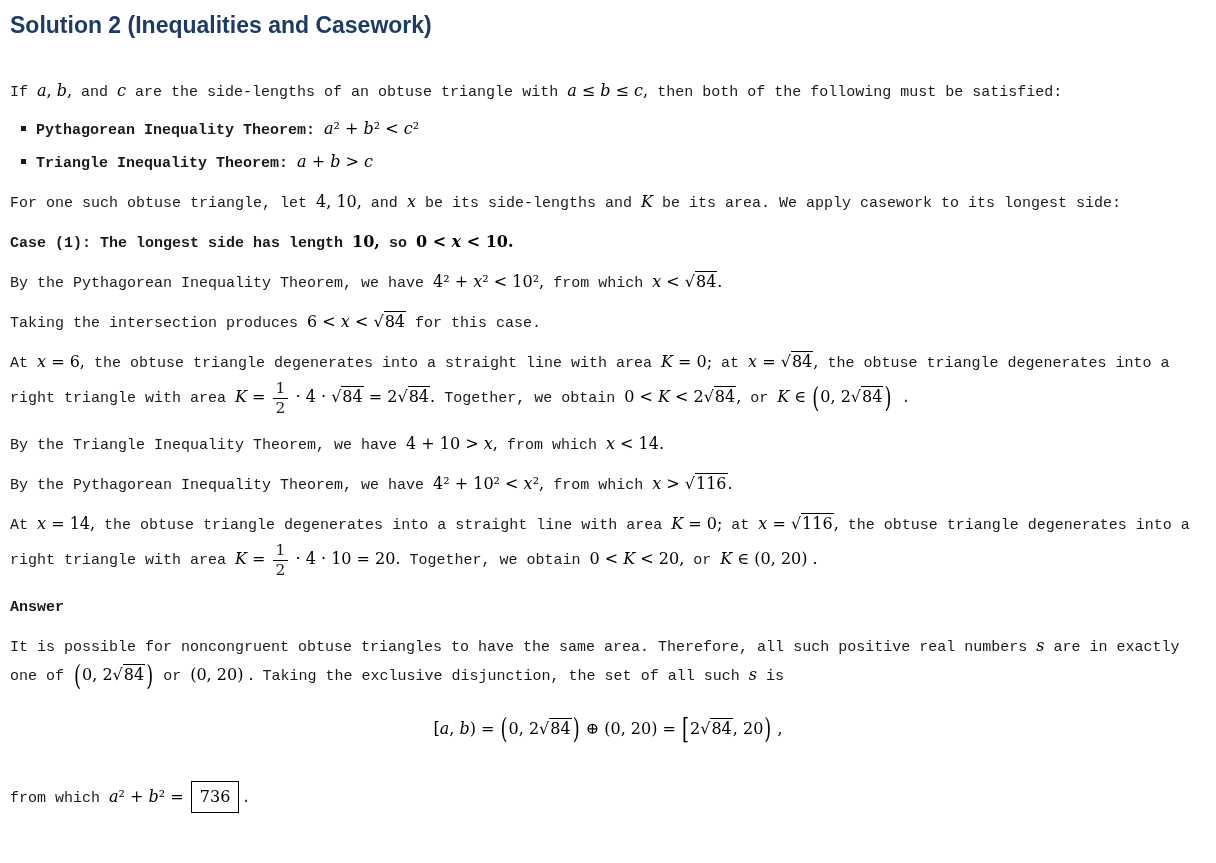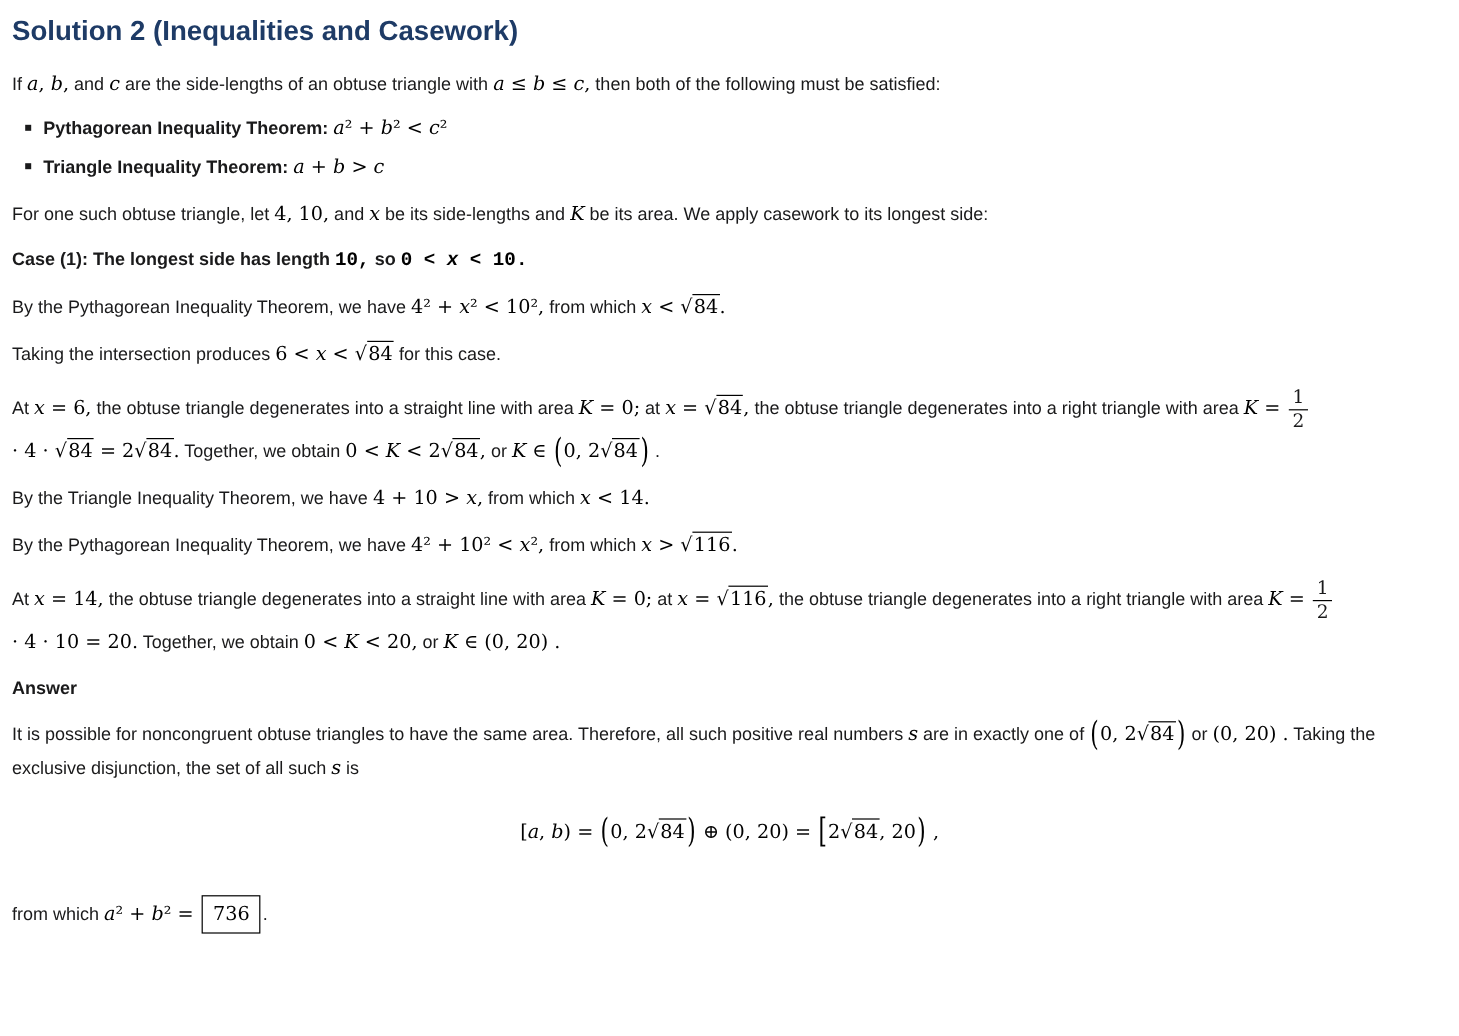--- a/index.html
+++ b/index.html
@@ -7,46 +7,46 @@
   body {
     width: 1216px; height: 863px; overflow: hidden;
     background: #ffffff;
     color: #1a1a1b;
     font-family: "Liberation Sans", sans-serif;
     font-size: 15px;
   }
   .content { padding: 8px 10px 0 10px; }
 
   h2.title {
-    margin: 4px 0 17px 0;
+    margin: 4px 0 38px 0;
     font-size: 23px;
     font-weight: 700;
     color: #1e3b66;
     font-family: "Liberation Sans", sans-serif;
   }
 
   p.para { margin: 0 0 11px 0; line-height: 27px; }
   ul.bullets { list-style: none; margin: 0 0 12px 0; padding: 0 0 0 26px; }
   ul.bullets li { position: relative; line-height: 24px; margin: 0 0 7px 0; }
   ul.bullets li::before {
     content: ""; position: absolute; left: -15px; top: 9px;
     width: 5px; height: 5px; background: #1a1a1b;
   }
 
-  .t { font-family: Liberation Sans, sans-serif; text-align: right; }
+  .t { font-family: Liberation Mono, monospace; text-align: right; }
   .b { font-weight: 700; }
 
   .m {
     font-family: "DejaVu Serif", serif;
     font-size: 16px;
     color: #000;
     white-space: nowrap;
   }
   .m i { font-style: italic; }
-  .mb { font-weight: 700; font-family: Liberation Mono, monospace; }
+  .mb { font-weight: 700; }
 
   .sq .rad { border-top: 1.2px solid currentColor; padding: 0 1px; }
 
   .frac {
     display: inline-flex; flex-direction: column;
     vertical-align: middle; text-align: center;
     font-family: "DejaVu Serif", serif; font-size: 15.5px; line-height: 1.2;
     margin: 2px 2px;
   }
   .frac .den { border-top: 1px solid #000; }

